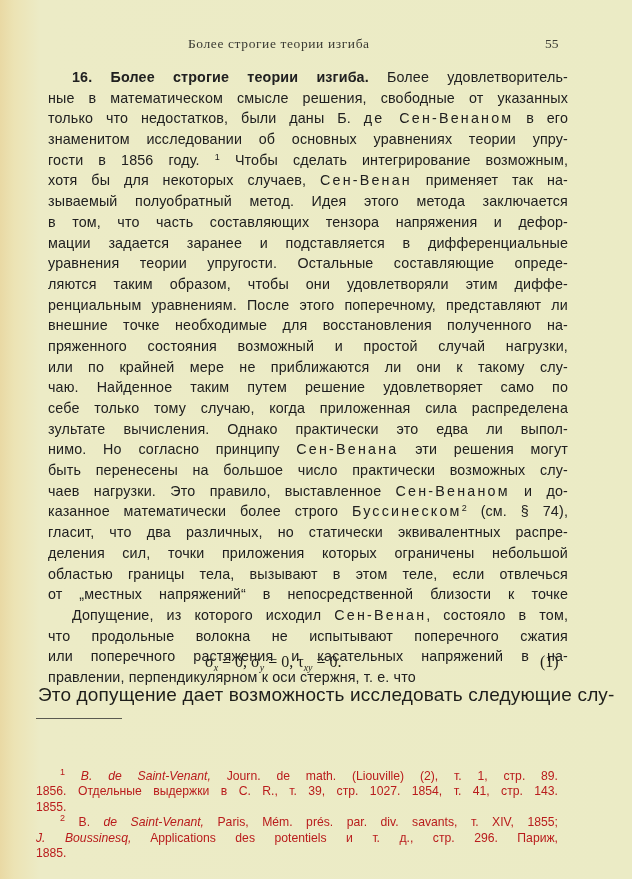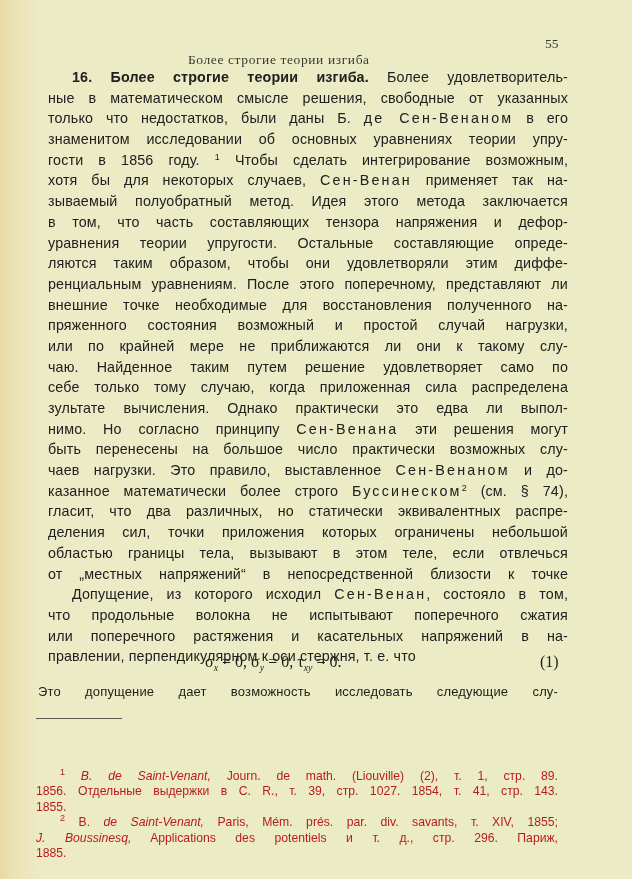--- a/index.html
+++ b/index.html
@@ -8,42 +8,42 @@
       background: linear-gradient(90deg, #e9d9a4 0px, #ece3b4 14px, #ecebc6 40px, #ebebc5 100%);
       font-family: "Liberation Sans", sans-serif;
       color:#1e1e1a;
       position:relative;
     }
     .page { position:absolute; left:0; top:0; width:632px; height:879px; }
     .running-head {
       position:absolute; top:36px; left:0; width:632px; height:18px;
       font-family:"Liberation Serif", serif; font-size:13.5px; color:#3a3a33;
     }
-    .running-title { position:absolute; left:188px; letter-spacing:0.6px;margin-top:16px; }
+    .running-title { position:absolute; left:188px; letter-spacing:0.6px; }
     .page-number { position:absolute; left:545px; }
     .body-text {
       position:absolute; left:48px; top:67px; width:520px;
       font-family:"Liberation Sans", sans-serif; font-size:14.3px; line-height:20.7px;
       text-align:justify; letter-spacing:0.15px; color:#202020;
     }
     .line { display:block; white-space:nowrap; text-align:justify; text-align-last:justify; height:20.7px; }
     .line.last { text-align-last:left; }
     .indent { padding-left:24px; }
     .bold { font-weight:bold; }
     .spaced { letter-spacing:2.2px; }
     .formula {
       position:absolute; left:0; top:653px; width:632px; height:22px;
       font-family:"Liberation Serif", serif; font-size:16px;
     }
     .formula-expr { position:absolute; left:205px; }
     .formula-expr sub { font-size:10px; font-style:italic; }
     .formula-num { position:absolute; left:540px; }
     .after-formula {
       position:absolute; left:38px; top:684px; width:520px;
-      font-size:13px; letter-spacing:0.15px; text-align:justify; text-align-last:justify; white-space:nowrap;
+      font-size:19px; letter-spacing:0.15px; text-align:justify; text-align-last:justify; white-space:nowrap;
     }
     .footnote-rule { position:absolute; left:36px; top:718px; width:86px; height:1px; background:#5a5a50; }
     .footnotes {
       position:absolute; left:36px; top:769px; width:522px;
       font-family:"Liberation Sans", sans-serif; font-size:12.2px; line-height:15.4px; color:#b91c1c;
     }
     .fn-line { display:block; white-space:nowrap; text-align:justify; text-align-last:justify; height:15.4px; }
     .fn-line.last { text-align-last:left; }
     .fn-indent { padding-left:24px; }
     .it { font-style:italic; }
@@ -62,20 +62,21 @@
   <div class="body-text">
 
     <span class="line indent"><span class="bold">16.</span> <span class="bold">Более строгие теории изгиба.</span><span> Более удовлетворитель-</span></span>
     <span class="line">ные в математическом смысле решения, свободные от указанных</span>
     <span class="line"><span>только что недостатков, были даны Б.</span> <span class="spaced">де Сен-Венаном</span><span> в его</span></span>
     <span class="line">знаменитом исследовании об основных уравнениях теории упру-</span>
     <span class="line"><span>гости в 1856 году.</span> <sup>1</sup><span> Чтобы сделать интегрирование возможным,</span></span>
     <span class="line"><span>хотя бы для некоторых случаев,</span> <span class="spaced">Сен-Венан</span><span> применяет так на-</span></span>
     <span class="line">зываемый полуобратный метод. Идея этого метода заключается</span>
     <span class="line">в том, что часть составляющих тензора напряжения и дефор-</span>
+    <span class="line">мации задается заранее и подставляется в дифференциальные</span>
     <span class="line">уравнения теории упругости. Остальные составляющие опреде-</span>
     <span class="line">ляются таким образом, чтобы они удовлетворяли этим диффе-</span>
     <span class="line">ренциальным уравнениям. После этого поперечному, представляют ли</span>
     <span class="line">внешние точке необходимые для восстановления полученного на-</span>
     <span class="line">пряженного состояния возможный и простой случай нагрузки,</span>
     <span class="line">или по крайней мере не приближаются ли они к такому слу-</span>
     <span class="line">чаю. Найденное таким путем решение удовлетворяет само по</span>
     <span class="line">себе только тому случаю, когда приложенная сила распределена</span>
     <span class="line">зультате вычисления. Однако практически это едва ли выпол-</span>
     <span class="line"><span>нимо. Но согласно принципу</span> <span class="spaced">Сен-Венана</span><span> эти решения могут</span></span>

